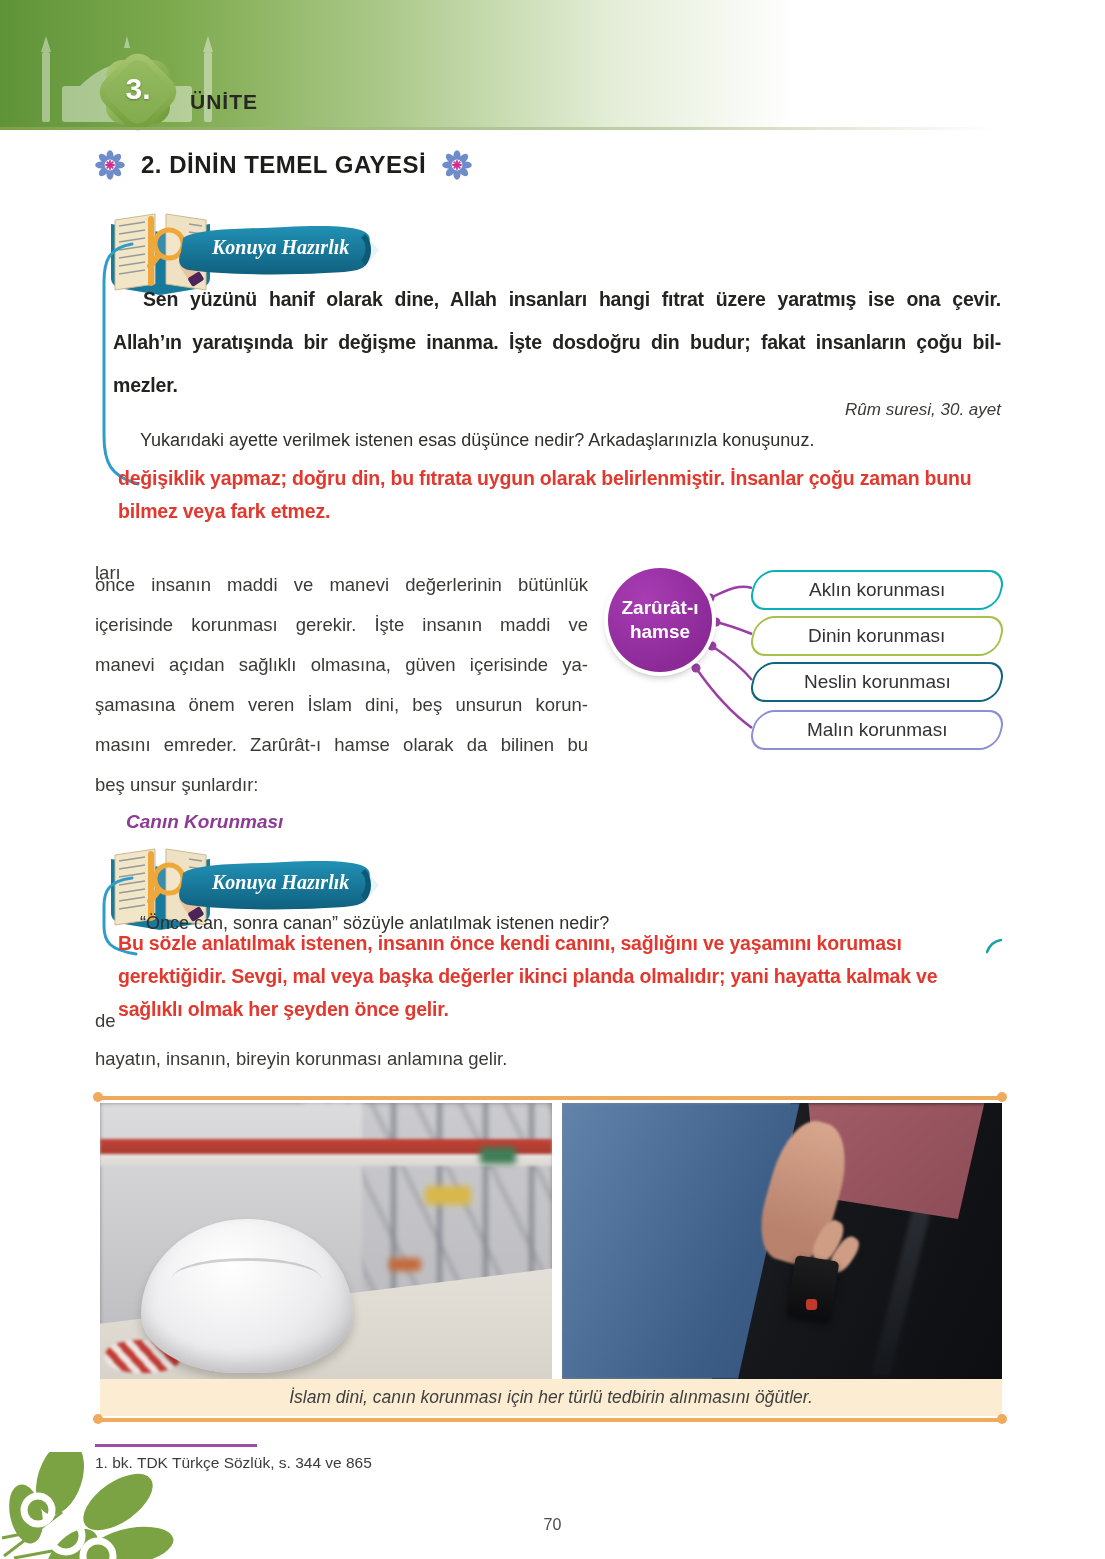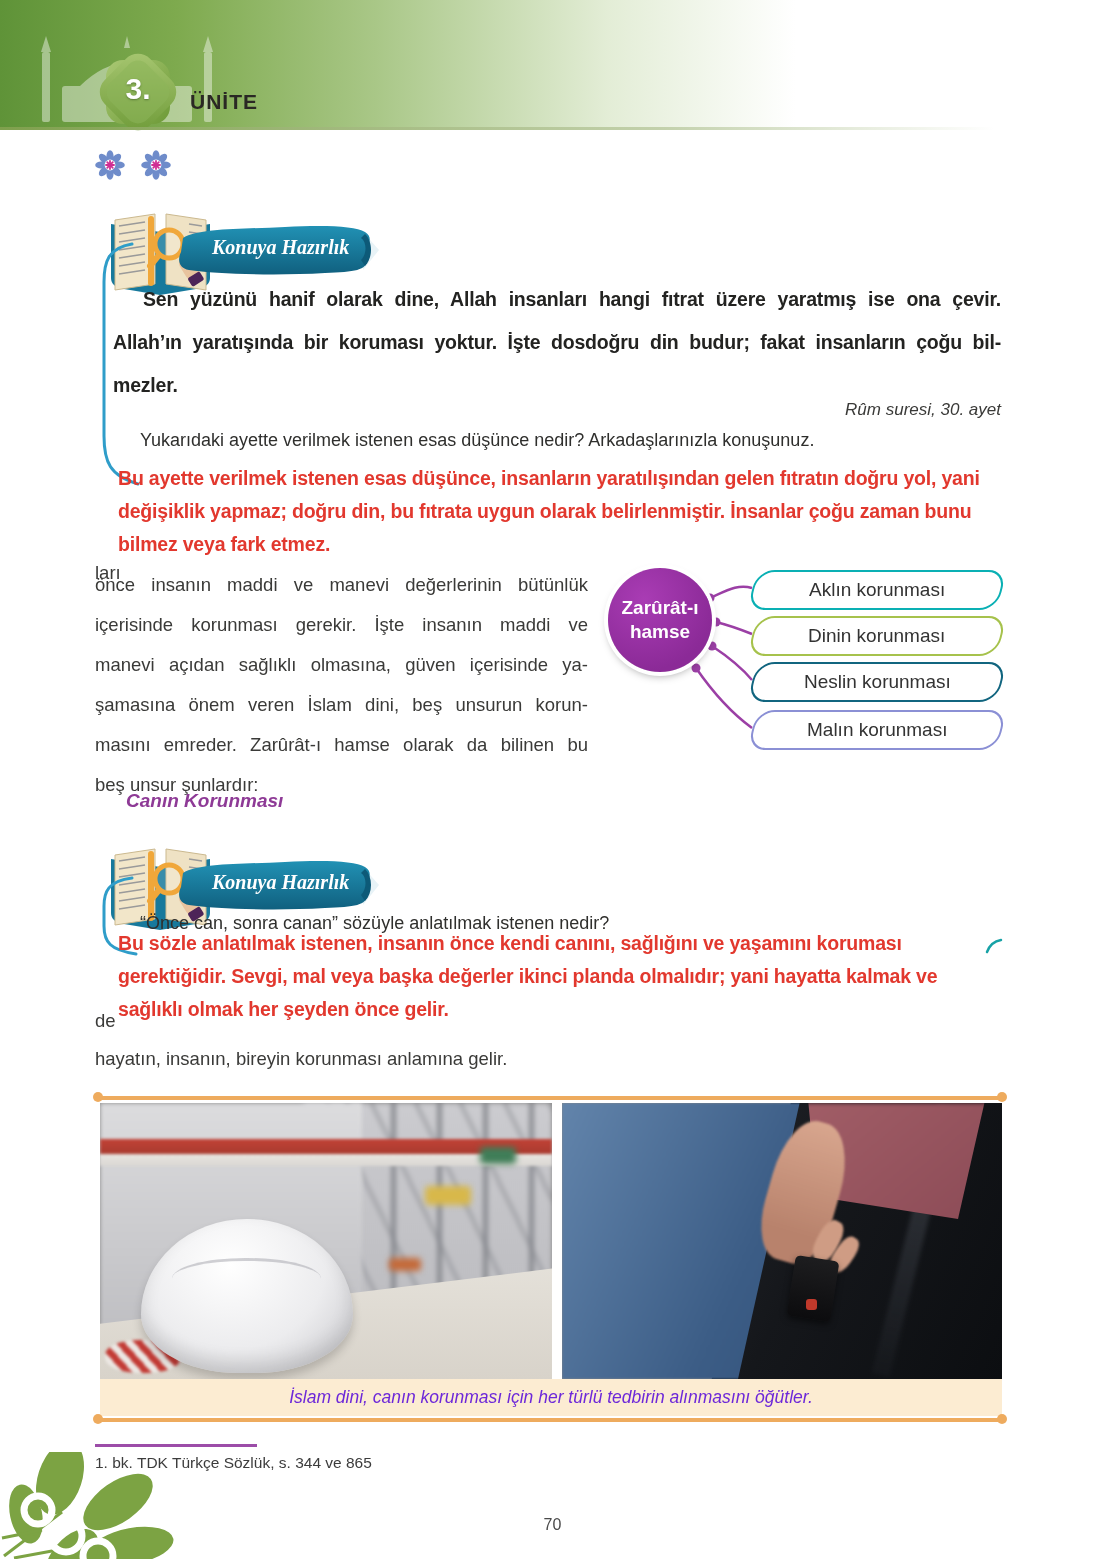--- a/index.html
+++ b/index.html
@@ -50,21 +50,21 @@
   .pill{width:246px;height:36px;border:2.5px solid #999;border-radius:18px;background:#fff;
     transform:skewX(-14deg);display:flex;align-items:center;justify-content:center;}
   .pill span{transform:skewX(14deg);font-size:19px;color:#333;white-space:nowrap;}
 
   
   .frame-line{height:3.5px;background:#eeab5e;border-radius:2px;}
   .frame-dot{width:10px;height:10px;border-radius:50%;background:#eeab5e;}
   .photo{top:1103px;height:276px;overflow:hidden;background:#888;}
   .caption-band{left:100px;top:1379px;width:902px;height:37px;background:#fcecd2;
     display:flex;align-items:center;justify-content:center;}
-  .caption{font-style:italic;font-size:17.5px;color:#6d28d9;}
+  .caption{font-style:italic;font-size:17.5px;color:#404040;}
 
   .footnote-rule{left:95px;top:1444px;width:162px;height:2.5px;background:#9c4da8;}
   .footnote{left:95px;top:1454px;font-size:15.5px;color:#3c3c3c;}
   .page-number{left:0;top:1516px;width:1105px;text-align:center;font-size:16px;color:#4a4a4a;}
 
   
   .p1-wall{left:0;top:0;width:58%;height:100%;background:linear-gradient(#dcdcde,#b9b9bd);filter:blur(2px);}
   .p1-stripe{left:0;top:13%;width:100%;height:10%;
     background:linear-gradient(#c24236,#a83a2f 55%,#e9e6e2 55.1%,#d9d6d2);filter:blur(1.5px);}
   .p1-scaffold{left:44%;top:0;width:56%;height:80%;
@@ -151,20 +151,21 @@
           <ellipse cx="15" cy="6.2" rx="3.6" ry="6" transform="rotate(315 15 15)"></ellipse>
         </g>
       <circle cx="15" cy="15" r="5.4" fill="#fff"></circle>
       <g stroke="#cf2f93" stroke-width="1.8" stroke-linecap="round">
           <line x1="15" y1="11" x2="15" y2="19"></line>
           <line x1="11" y1="15" x2="19" y2="15"></line>
           <line x1="12.2" y1="12.2" x2="17.8" y2="17.8"></line>
           <line x1="17.8" y1="12.2" x2="12.2" y2="17.8"></line>
         </g>
     </svg>
+    <div class="page-title">2. DİNİN TEMEL GAYESİ</div>
     <svg width="30" height="30" viewBox="0 0 30 30">
       <g fill="#6f8cca">
           <ellipse cx="15" cy="6.2" rx="3.6" ry="6"></ellipse>
           <ellipse cx="15" cy="6.2" rx="3.6" ry="6" transform="rotate(45 15 15)"></ellipse>
           <ellipse cx="15" cy="6.2" rx="3.6" ry="6" transform="rotate(90 15 15)"></ellipse>
           <ellipse cx="15" cy="6.2" rx="3.6" ry="6" transform="rotate(135 15 15)"></ellipse>
           <ellipse cx="15" cy="6.2" rx="3.6" ry="6" transform="rotate(180 15 15)"></ellipse>
           <ellipse cx="15" cy="6.2" rx="3.6" ry="6" transform="rotate(225 15 15)"></ellipse>
           <ellipse cx="15" cy="6.2" rx="3.6" ry="6" transform="rotate(270 15 15)"></ellipse>
           <ellipse cx="15" cy="6.2" rx="3.6" ry="6" transform="rotate(315 15 15)"></ellipse>
@@ -216,27 +217,26 @@
     <polygon points="188,12 204,30 188,50" fill="#e8f3f7"></polygon>
     <path d="M8 18 C24 8 70 9 110 7 C150 5 180 6 190 12 C197 16 195 23 192 27 L192 40 C192 50 180 52 150 53 C100 56 40 54 14 50 C4 48 2 40 6 32 Z" fill="url(#gteal)"></path>
     <path d="M190 14 C198 22 198 38 190 46 L186 40 C192 34 192 22 186 18 Z" fill="#0d5a78"></path>
   </svg>
   <div class="abs banner-text" style="left:212px;top:236px;">Konuya Hazırlık</div>
   <svg class="abs" style="left:92px;top:240px;" width="50" height="250" viewBox="0 0 50 250">
     <path d="M40 4 C16 8 12 22 12 42 L12 196 C12 222 18 236 46 244" fill="none" stroke="#2f9dc9" stroke-width="3" stroke-linecap="round"></path>
   </svg>
 
   <div class="abs quote-line first" style="left:113px;top:288px;">Sen yüzünü hanif olarak dine, Allah insanları hangi fıtrat üzere yaratmış ise ona çevir.</div>
-  <div class="abs quote-line" style="left:113px;top:331px;">Allah’ın yaratışında bir koruması yoktur. İşte dosdoğru din budur; fakat insanların çoğu bil-</div>
+  <div class="abs quote-line" style="left:113px;top:331px;">Allah’ın yaratışında bir değişme inanma. İşte dosdoğru din budur; fakat insanların çoğu bil-</div>
   <div class="abs quote-line last" style="left:113px;top:374px;">mezler.</div>
   <div class="abs source" style="left:113px;top:400px;">Rûm suresi, 30. ayet</div>
   <div class="abs question" style="left:140px;top:430px;">Yukarıdaki ayette verilmek istenen esas düşünce nedir? Arkadaşlarınızla konuşunuz.</div>
 
   <div class="abs" style="left:118px;top:467px;width:885px;">
-    <div class="answer-line">Bu ayette verilmek istenen esas düşünce, insanların yaratılışından gelen fıtratın doğru yol, yani</div>
     <div class="answer-line">değişiklik yapmaz; doğru din, bu fıtrata uygun olarak belirlenmiştir. İnsanlar çoğu zaman bunu</div>
     <div class="answer-line">bilmez veya fark etmez.</div>
   </div>
   <div class="abs fragment" style="left:95px;top:562px;">ları</div>
 
   <div class="abs body-line" style="left:95px;top:574px;">önce insanın maddi ve manevi değerlerinin bütünlük</div>
   <div class="abs body-line" style="left:95px;top:614px;">içerisinde korunması gerekir. İşte insanın maddi ve</div>
   <div class="abs body-line" style="left:95px;top:654px;">manevi açıdan sağlıklı olmasına, güven içerisinde ya-</div>
   <div class="abs body-line" style="left:95px;top:734px;">masını emreder. Zarûrât-ı hamse olarak da bilinen bu</div>
   <div class="abs body-line" style="left:95px;top:694px;">şamasına önem veren İslam dini, beş unsurun korun-</div>
@@ -266,21 +266,21 @@
   <div class="abs pill" style="left: 752px; top: 616px; border-color: rgb(166, 194, 76);">
     <span>Dinin korunması</span>
   </div>
   <div class="abs pill" style="left: 752px; top: 662px; border-color: rgb(17, 101, 127);">
     <span>Neslin korunması</span>
   </div>
   <div class="abs pill" style="left: 752px; top: 710px; border-color: rgb(139, 144, 213);">
     <span>Malın korunması</span>
   </div>
 
-  <div class="abs section-heading" style="left:126px;top:790px;">Canın Korunması</div>
+  <div class="abs section-heading" style="left:126px;top:811px;">Canın Korunması</div>
 
   <svg class="abs" style="left:103px;top:841px;" width="115" height="95" viewBox="0 0 115 95">
     <path d="M8 18 L8 72 Q8 81 21 83 L57 89 L93 83 Q107 81 107 72 L107 18 L57 26 Z" fill="#17799c"></path>
     <polygon points="12,14 52,8 52,78 12,84" fill="#f2e6c9" stroke="#cbb98f" stroke-width="1"></polygon>
     <polygon points="63,8 103,14 103,84 63,78" fill="#efe2c4" stroke="#cbb98f" stroke-width="1"></polygon>
     <g stroke="#9a9a9a" stroke-width="1.6">
       <line x1="16" y1="20" x2="42" y2="16"></line>
         <line x1="16" y1="28" x2="42" y2="24"></line>
       <line x1="16" y1="36" x2="42" y2="32"></line>
         <line x1="16" y1="44" x2="42" y2="40"></line>

